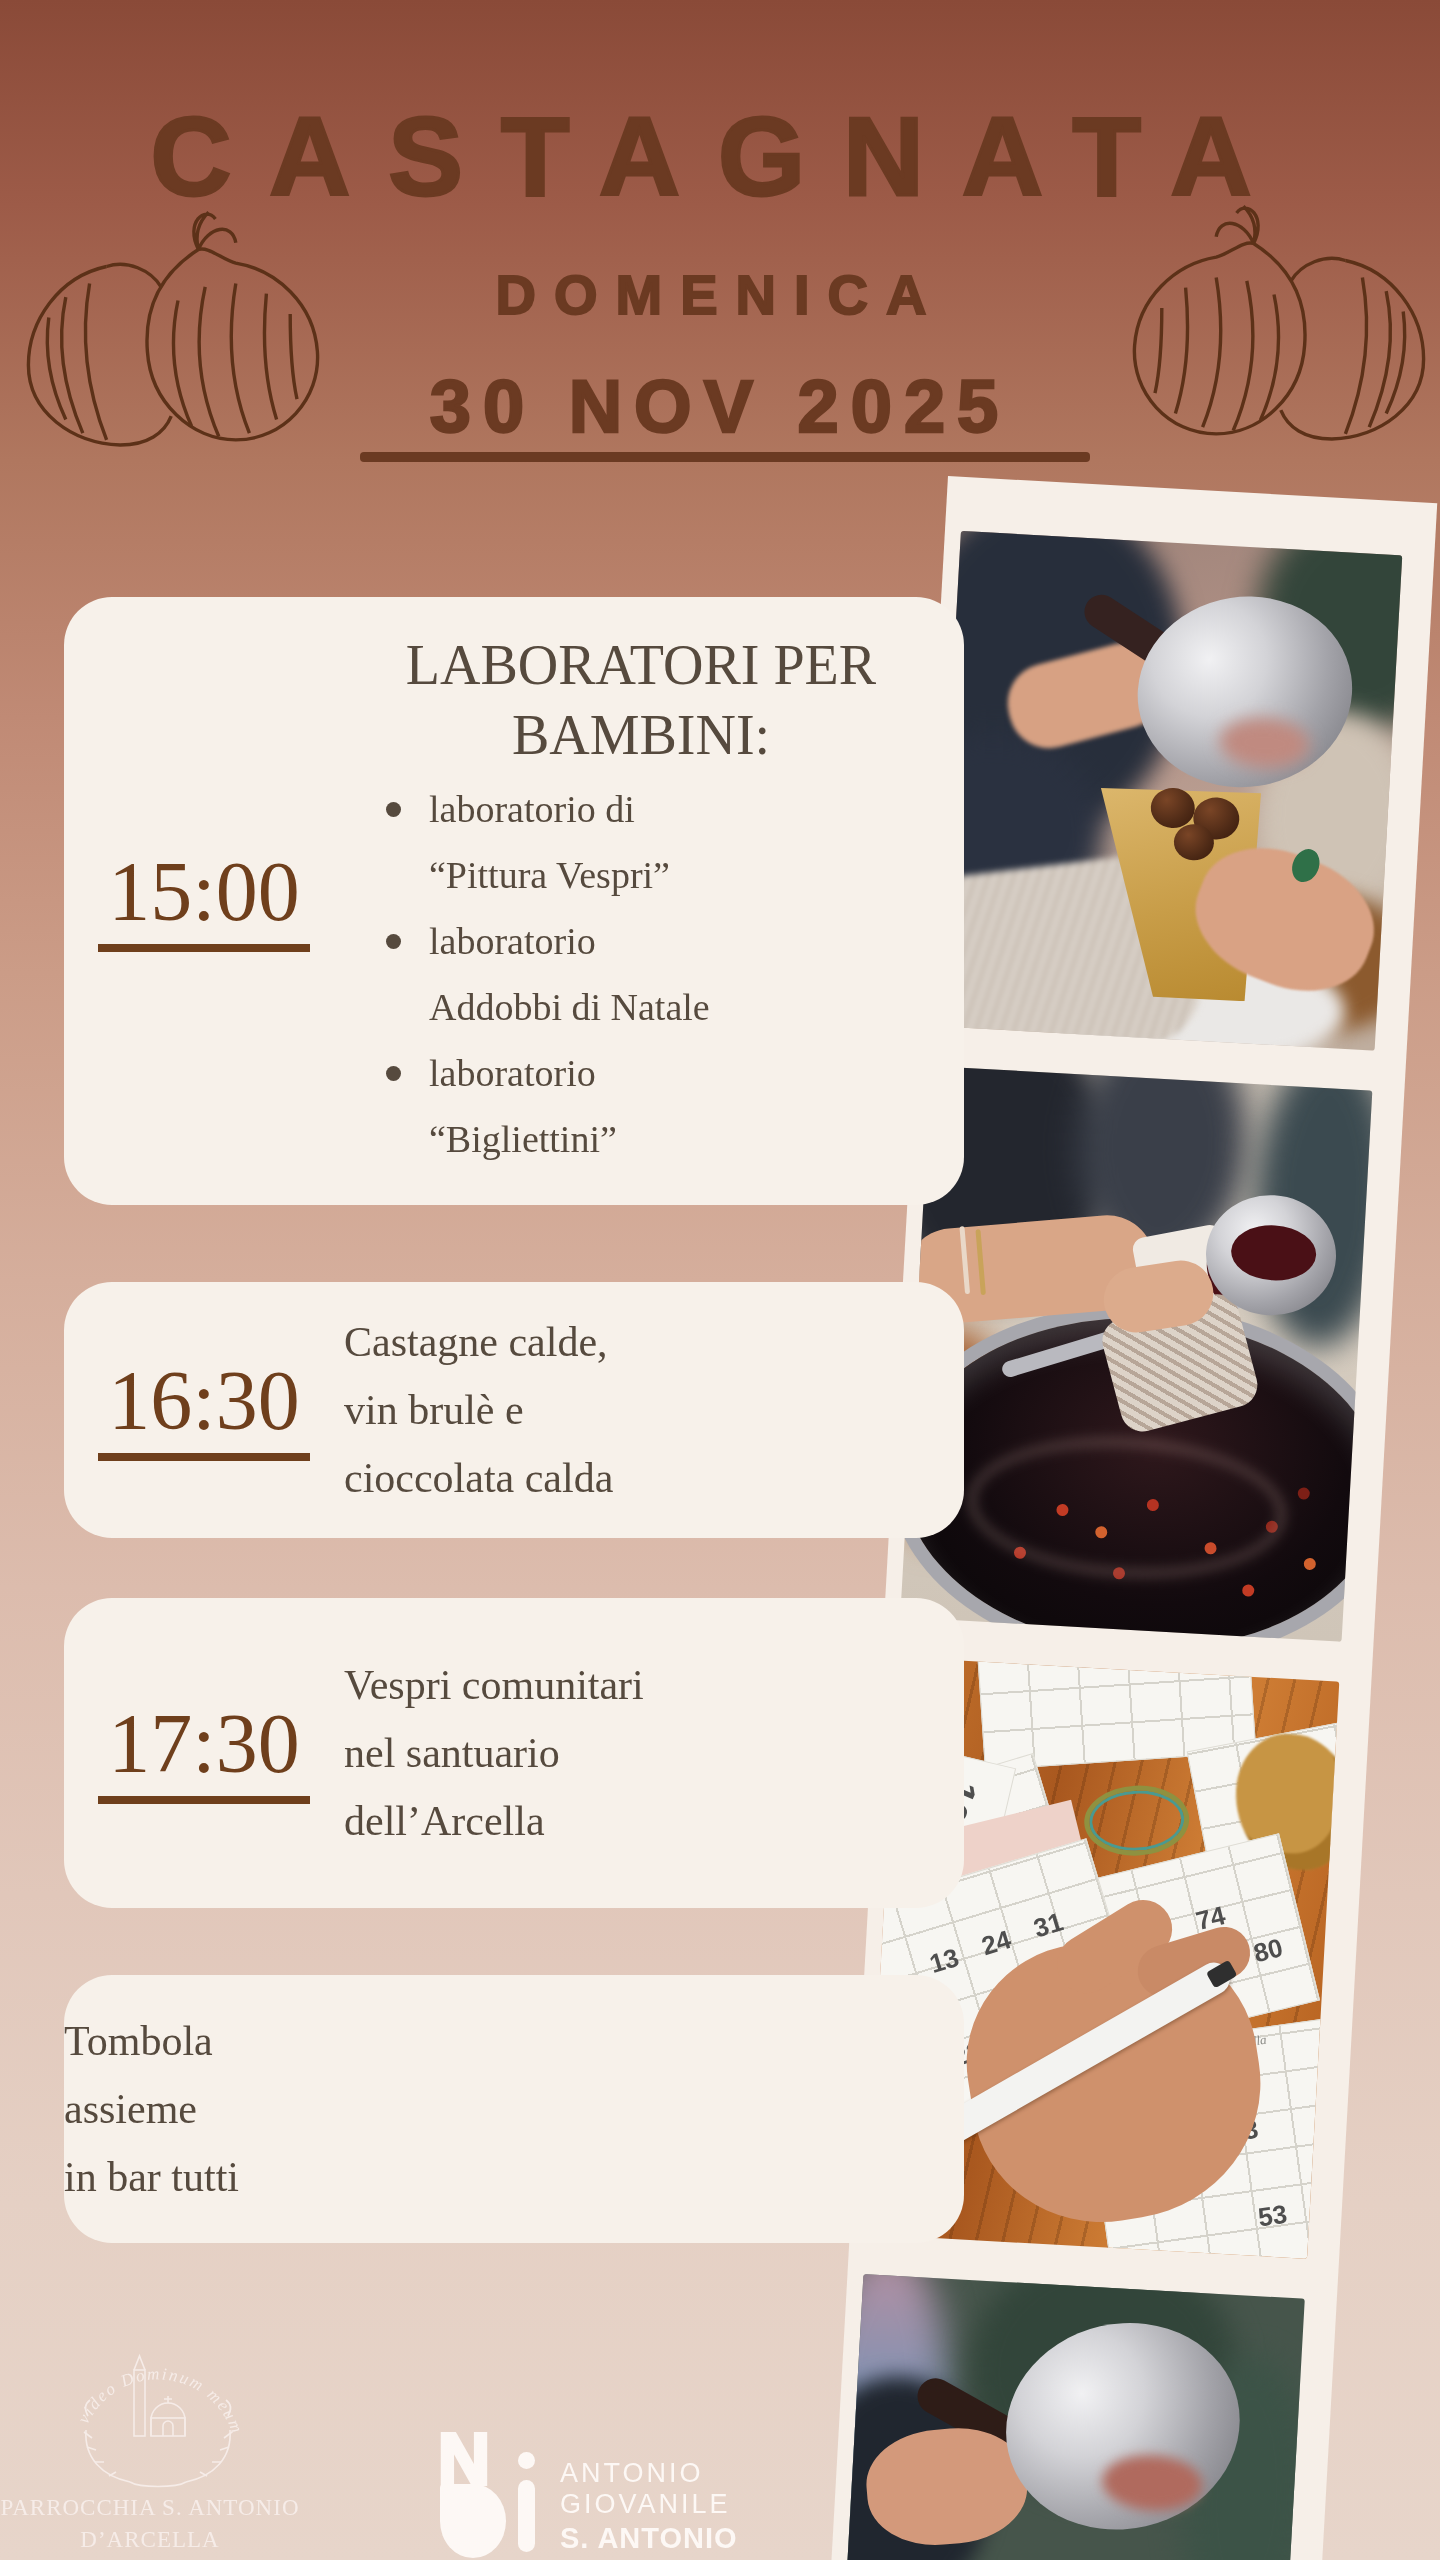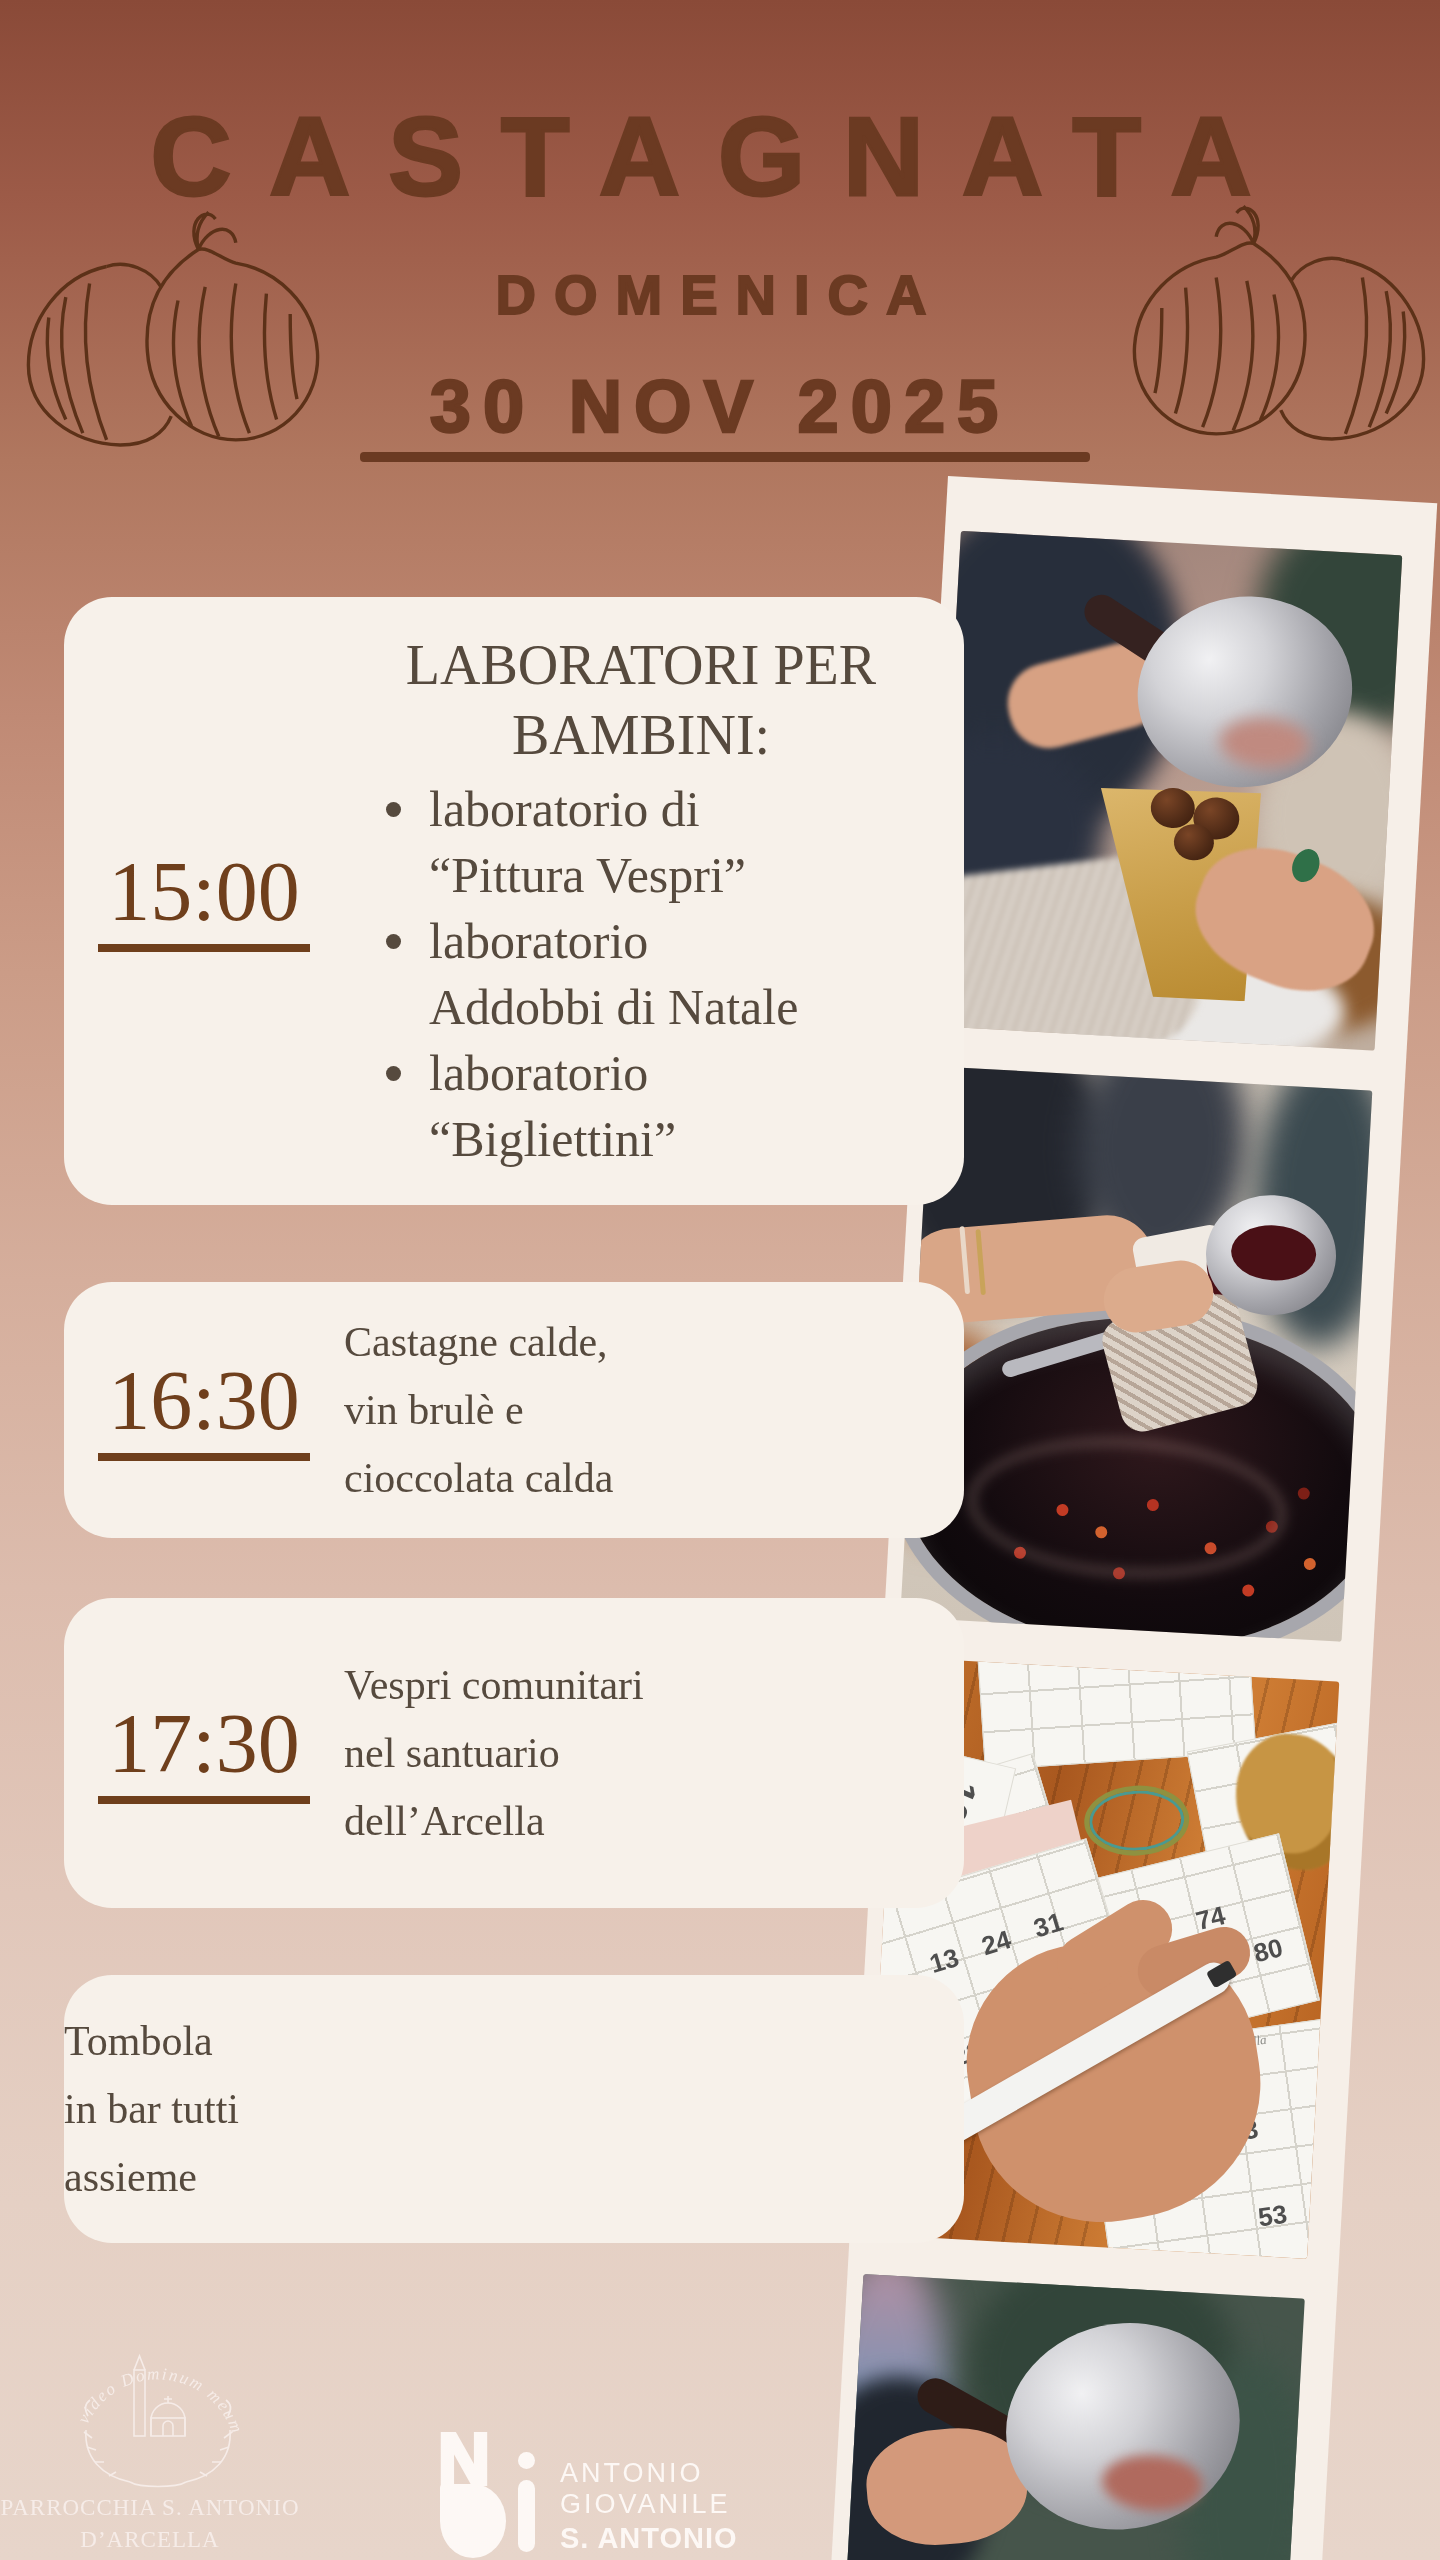--- a/index.html
+++ b/index.html
@@ -49,21 +49,21 @@
     display:flex;align-items:center;z-index:5;}
   .time-col{flex:0 0 280px;text-align:center;}
   .time{display:inline-block;font-size:84px;color:#6f3f1c;border-bottom:8px solid #6f3f1c;
     padding:0 10px 10px;line-height:1;}
   .body-col{flex:1;padding-right:26px;color:#564a3e;}
   .cline{font-size:42px;line-height:68px;text-align:left;}
   .heading{font-size:56px;line-height:70px;text-align:center;}
   .bullets{padding-left:42px;margin-top:6px;}
   .bullet{display:flex;}
   .dot{flex:0 0 15px;width:15px;height:15px;border-radius:50%;background:#564a3e;margin:26px 28px 0 0;}
-  .bline{font-size:50px;line-height:66px;}
+  .bline{font-size:38px;line-height:66px;}
 
   
   .parish-emblem{left:48px;top:2318px;width:220px;height:172px;}
   .parish-name{left:0px;top:2492px;width:300px;text-align:center;color:#f6ece8;
     font-size:23px;letter-spacing:1px;line-height:32px;}
   .noi{left:438px;top:2424px;width:420px;height:130px;color:#fdf8f5;}
   .noi-n{position:absolute;left:0;top:-6px;font-family:"Liberation Sans",sans-serif;
     font-weight:700;font-size:72px;-webkit-text-stroke:4px #fdf8f5;}
   .noi-drop{position:absolute;left:2px;top:60px;width:66px;height:74px;background:#fdf8f5;
     border-radius:4px 50% 50% 50%;}
@@ -254,22 +254,22 @@
     <div class="body-col">
       <div class="cline">Vespri comunitari</div>
       <div class="cline">nel santuario</div>
       <div class="cline">dell’Arcella</div>
     </div>
   </div>
 
   <div class="card" style="top:1975px;height:268px;">
     <div class="body-col">
       <div class="cline">Tombola</div>
+      <div class="cline">assieme</div>
       <div class="cline">in bar tutti</div>
-      <div class="cline">assieme</div>
     </div>
   </div>
 
   <div class="abs parish-emblem">
     <svg width="220" height="172" viewBox="0 0 220 172" fill="none" stroke="#f6ece8" stroke-width="1.6">
       <path id="arcp" d="M35,118 A78,78 0 0 1 185,118" fill="none" stroke="none"></path>
       <text font-size="17" fill="#f6ece8" stroke="none" font-style="italic" font-family="Liberation Serif, serif" letter-spacing="2">
         <textPath href="#arcp" startOffset="6%">video Dominum meum</textPath>
       </text>
       <g>

